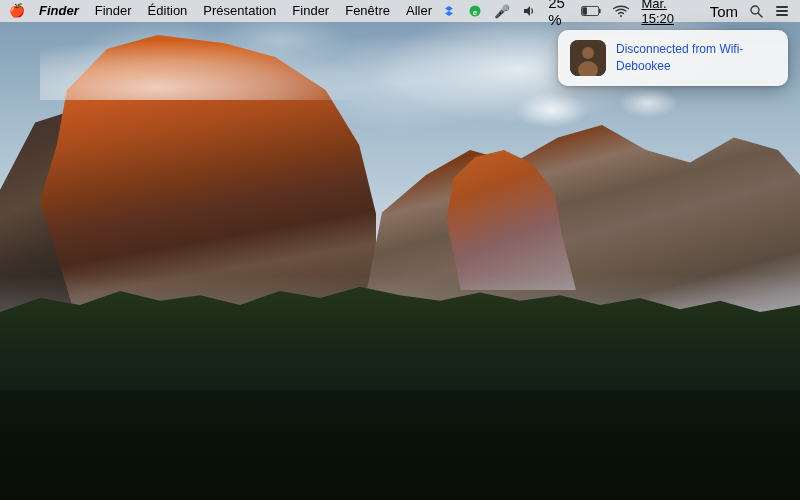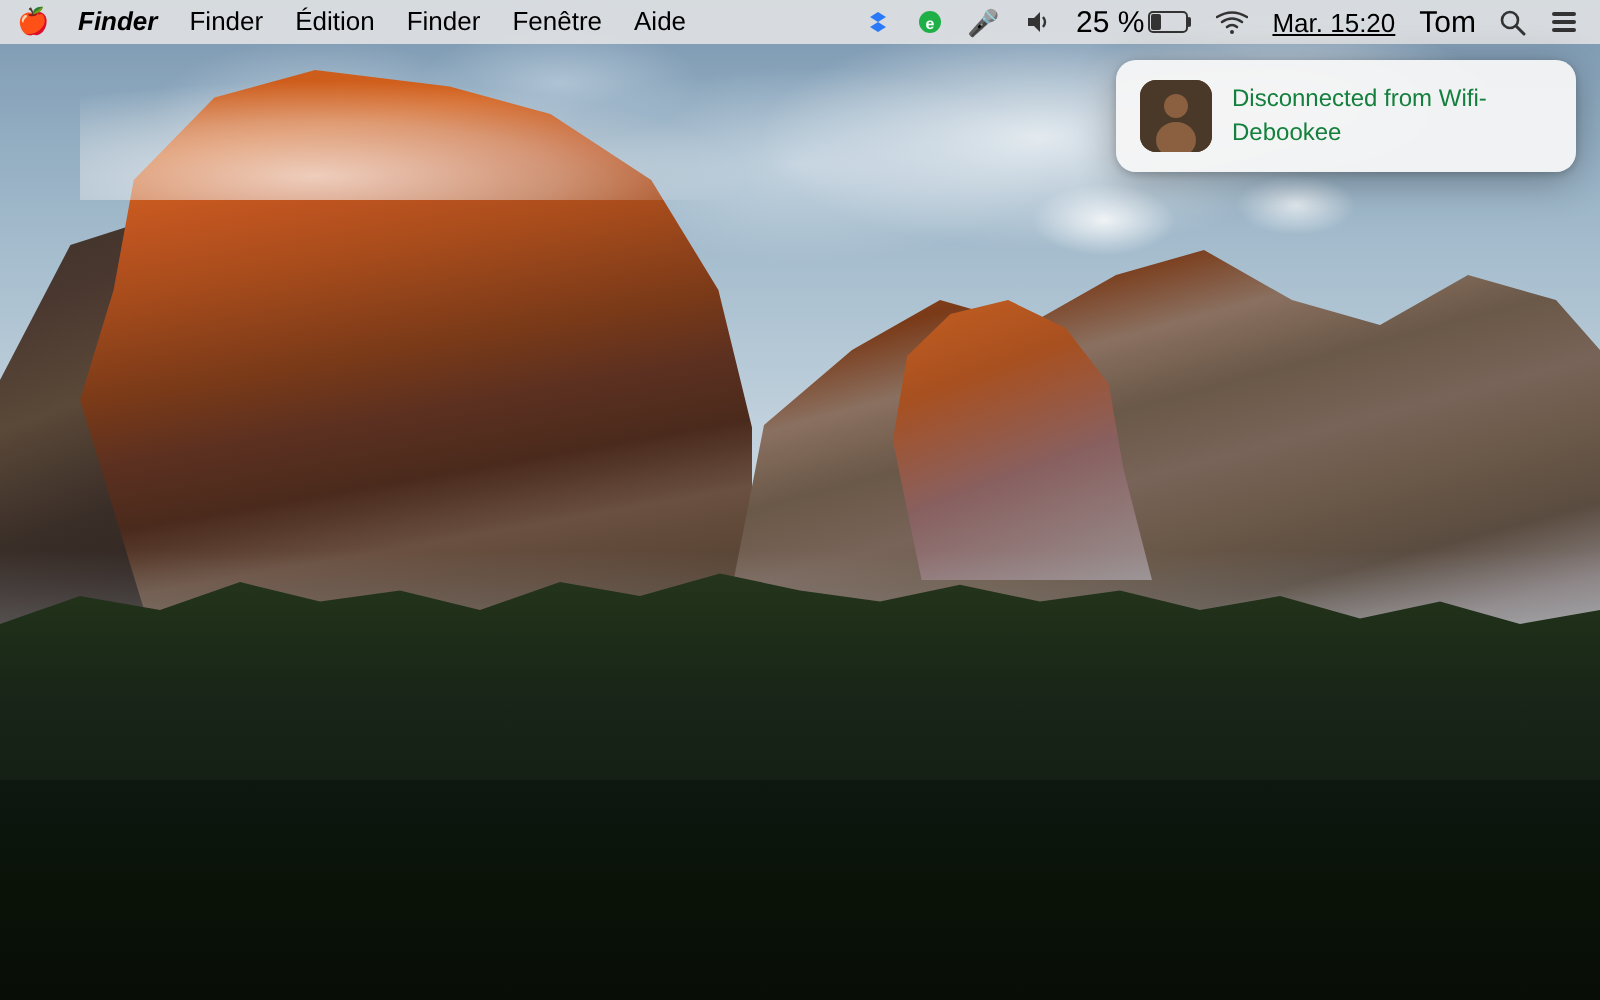--- a/index.html
+++ b/index.html
@@ -288,21 +288,21 @@
       width: 36px;
       height: 36px;
       border-radius: 8px;
       background: radial-gradient(circle at 50% 40%, #c8a880 30%, #8a6040 60%, #5a3820 90%);
       flex-shrink: 0;
     }
 
     .notification-text {
       flex: 1;
       font-size: 12px;
-      color: #15803d;
+      color: #1d4ed8;
       line-height: 1.4;
     }
   </style>
 </head>
 <body>
 
 <div id="desktop">
   <div class="bg-sky"></div>
   <div class="clouds"></div>
   <div class="mountain-left"></div>
@@ -315,23 +315,24 @@
   <div class="forest"></div>
   <div class="ground"></div>
 </div>
 
 <div id="menubar">
   <div class="menubar-left">
     <div class="menu-item apple-logo">🍎</div>
     <div class="menu-item bold">Finder</div>
     <div class="menu-item">Finder</div>
     <div class="menu-item">Édition</div>
+    <div class="menu-item">Présentation</div>
     <div class="menu-item">Finder</div>
     <div class="menu-item">Fenêtre</div>
-    <div class="menu-item">Aide</div>
+    <div class="menu-item">Aller</div>
   </div>
 
   <div class="menubar-right">
 
     <div class="menubar-right-item status-icon">
       <svg width="14" height="14" viewBox="0 0 14 14" fill="none">
         <path d="M7 2L3 4.5L7 7L3 9.5L7 12L11 9.5L7 7L11 4.5L7 2Z" fill="#0061ff" opacity="0.8"></path>
       </svg>
     </div>
     <div class="menubar-right-item status-icon">

